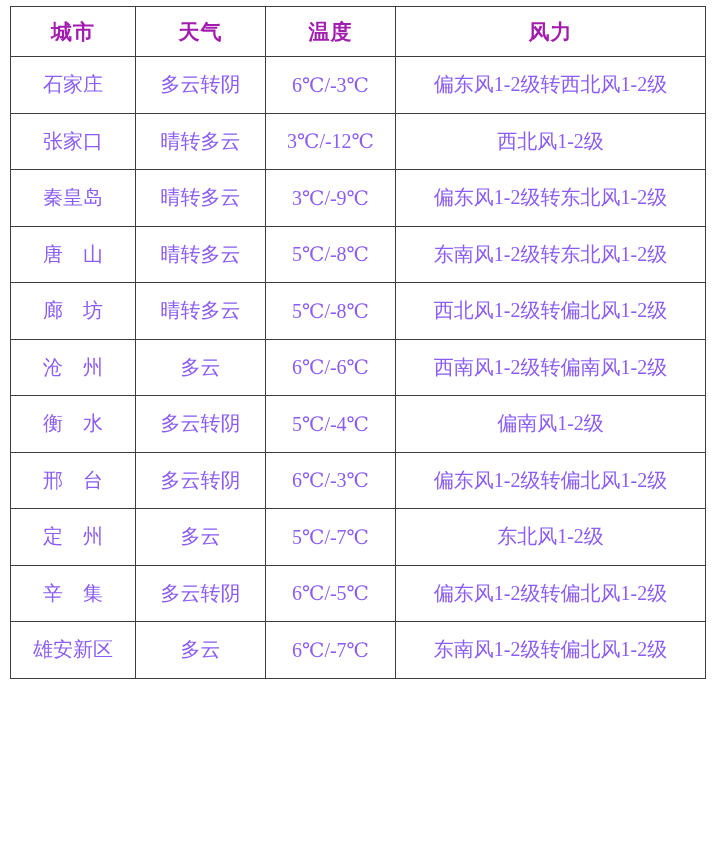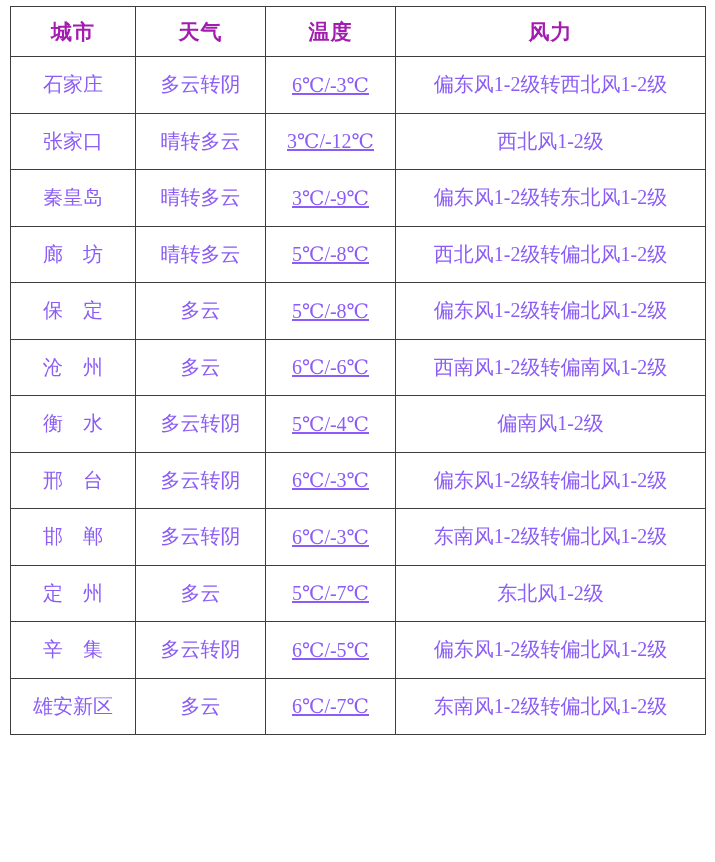--- a/index.html
+++ b/index.html
@@ -45,21 +45,21 @@
     color: #a21caf;
     letter-spacing: 1px;
   }
   table.weather td {
     height: 55.5px;
     font-size: 20px;
     color: #8b5cf6;
   }
   td.cell-city    { font-size: 21px; color: #454063; }
   td.cell-weather { color: #454063; margin-top: 7px; }
-  td.cell-temp    { color: #e01f1f; font-size: 21px; text-decoration: underline; }
+  td.cell-temp    { color: #e01f1f; font-size: 21px; }
   td.cell-wind    { color: #454063; }
 </style>
 </head>
 <body>
 
 <div class="page">
   <table class="weather">
     <colgroup>
       <col class="c-city">
       <col class="c-weather">
@@ -87,54 +87,48 @@
           <td class="cell-temp">3℃/-12℃</td>
           <td class="cell-wind">西北风1-2级</td>
         </tr>
         <tr>
           <td class="cell-city">秦皇岛</td>
           <td class="cell-weather">晴转多云</td>
           <td class="cell-temp">3℃/-9℃</td>
           <td class="cell-wind">偏东风1-2级转东北风1-2级</td>
         </tr>
         <tr>
+          <td class="cell-city">唐　山</td>
+          <td class="cell-weather">晴转多云</td>
+          <td class="cell-temp">5℃/-8℃</td>
+          <td class="cell-wind">东南风1-2级转东北风1-2级</td>
+        </tr>
+        <tr>
           <td class="cell-city">廊　坊</td>
           <td class="cell-weather">晴转多云</td>
           <td class="cell-temp">5℃/-8℃</td>
           <td class="cell-wind">西北风1-2级转偏北风1-2级</td>
-        </tr>
-        <tr>
-          <td class="cell-city">保　定</td>
-          <td class="cell-weather">多云</td>
-          <td class="cell-temp">5℃/-8℃</td>
-          <td class="cell-wind">偏东风1-2级转偏北风1-2级</td>
         </tr>
         <tr>
           <td class="cell-city">沧　州</td>
           <td class="cell-weather">多云</td>
           <td class="cell-temp">6℃/-6℃</td>
           <td class="cell-wind">西南风1-2级转偏南风1-2级</td>
         </tr>
         <tr>
           <td class="cell-city">衡　水</td>
           <td class="cell-weather">多云转阴</td>
           <td class="cell-temp">5℃/-4℃</td>
           <td class="cell-wind">偏南风1-2级</td>
         </tr>
         <tr>
           <td class="cell-city">邢　台</td>
           <td class="cell-weather">多云转阴</td>
           <td class="cell-temp">6℃/-3℃</td>
           <td class="cell-wind">偏东风1-2级转偏北风1-2级</td>
-        </tr>
-        <tr>
-          <td class="cell-city">邯　郸</td>
-          <td class="cell-weather">多云转阴</td>
-          <td class="cell-temp">6℃/-3℃</td>
-          <td class="cell-wind">东南风1-2级转偏北风1-2级</td>
         </tr>
         <tr>
           <td class="cell-city">定　州</td>
           <td class="cell-weather">多云</td>
           <td class="cell-temp">5℃/-7℃</td>
           <td class="cell-wind">东北风1-2级</td>
         </tr>
         <tr>
           <td class="cell-city">辛　集</td>
           <td class="cell-weather">多云转阴</td>

